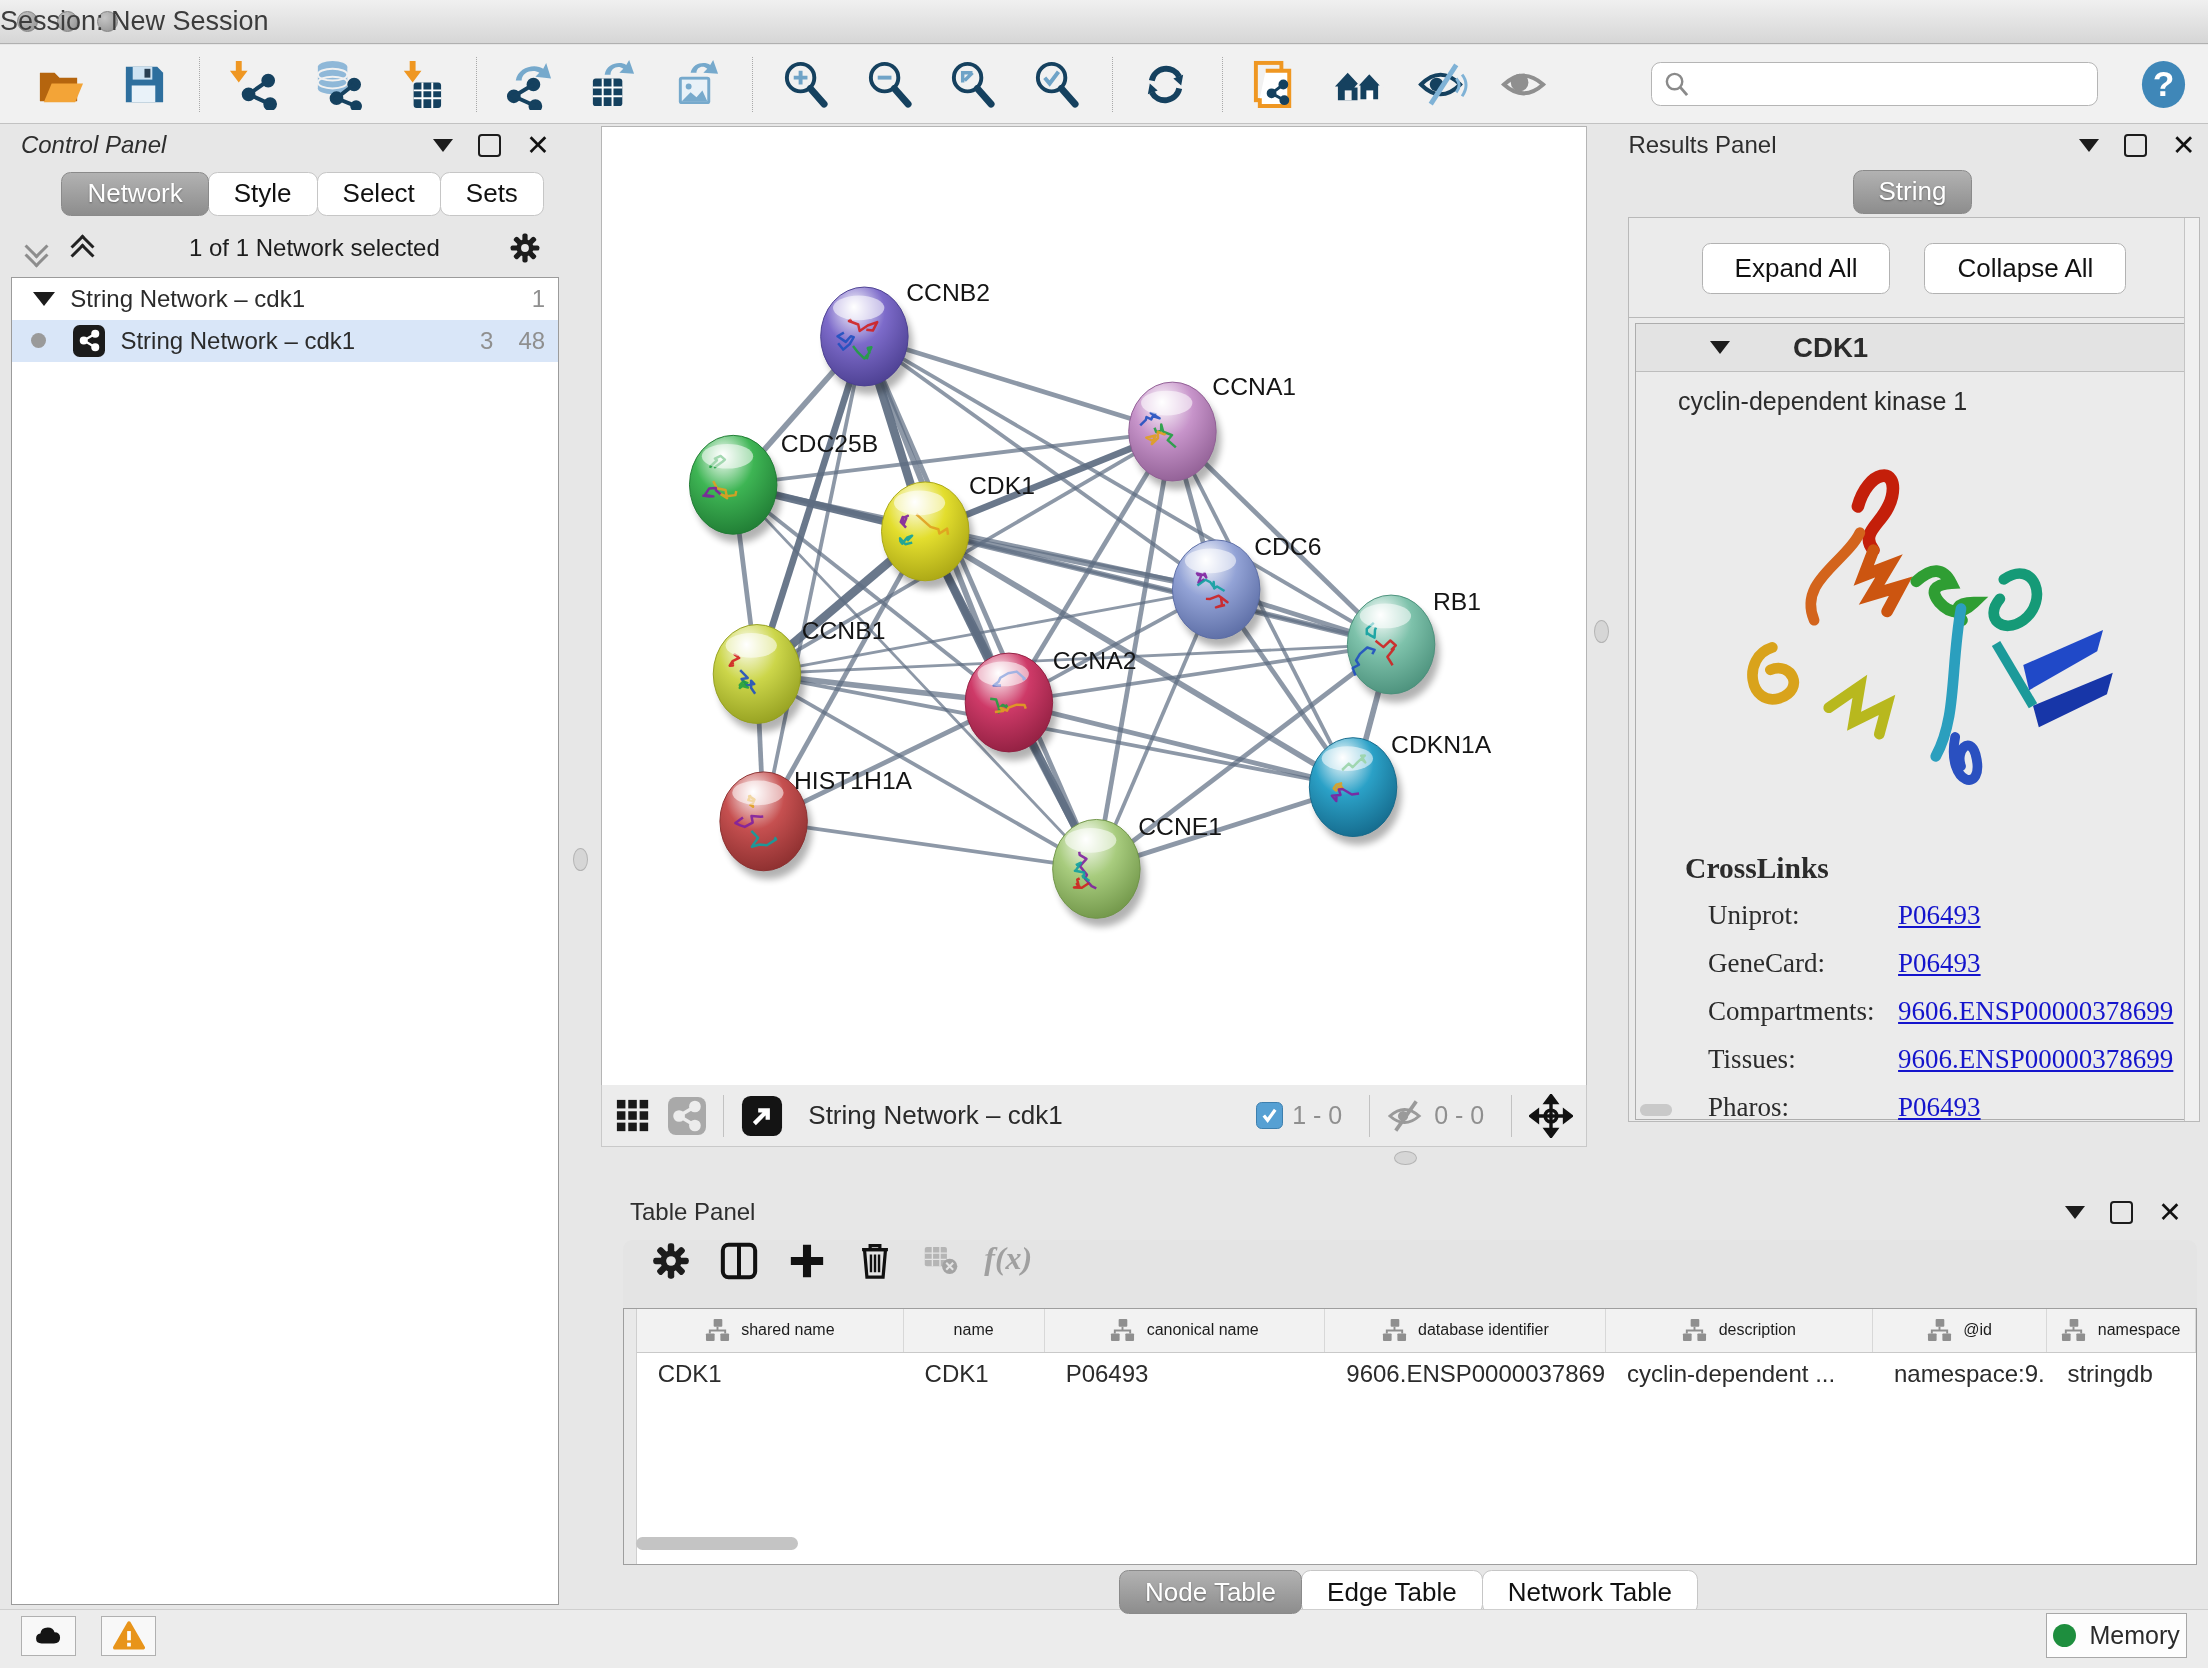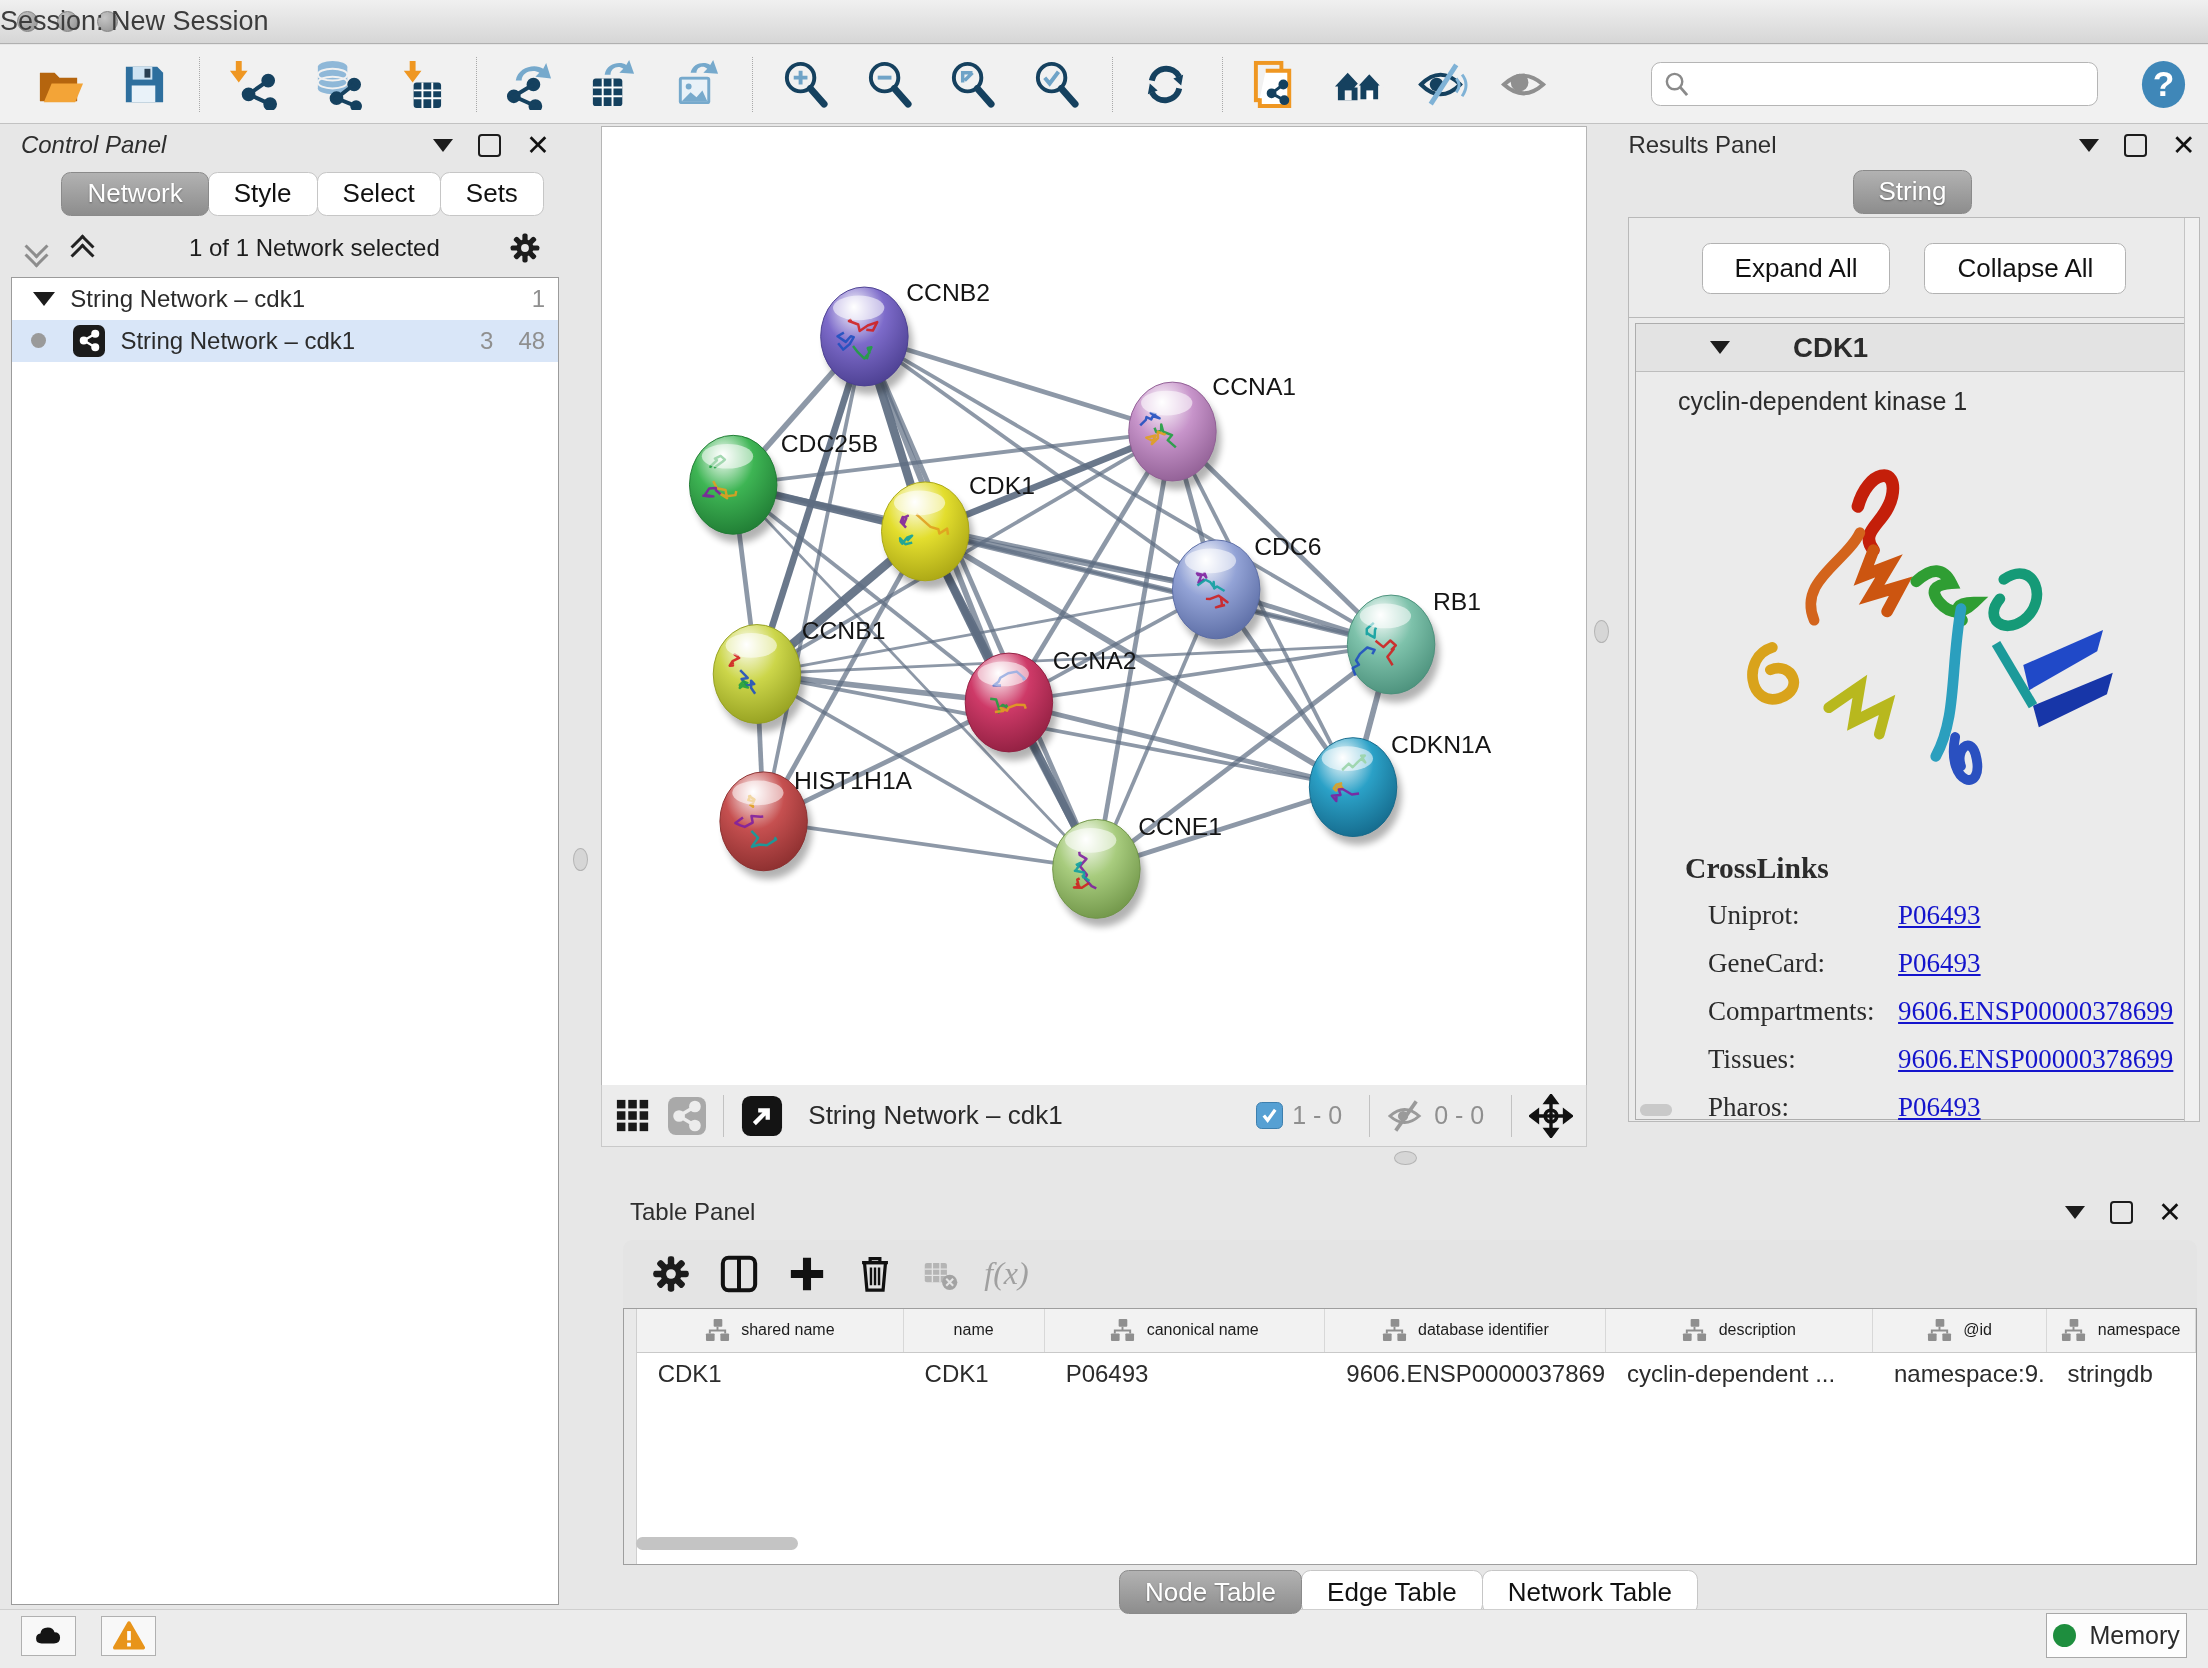--- a/index.html
+++ b/index.html
@@ -111,21 +111,21 @@
   .cl-value { color:#1414cc; text-decoration:underline; }
   #rp-vscroll { position:absolute; right:0; top:0; bottom:0; width:14.3px;
     border-left:1px solid #c4c4c4; background:#f0f0f0; }
   #rp-hnub { position:absolute; left:3.8px; bottom:3.8px; width:32px; height:11.4px;
     background:#c9c9c9; border-radius:5.7px; }
   
   #table-panel { position:absolute; left:609px; top:1168px; width:1600px; height:439px; }
   #tp-header { display:flex; align-items:center; justify-content:space-between; height:40px;
     padding:0 27px 0 21px;margin-top:24px; }
   #tp-toolbar { margin:7.6px 0 0 14.3px; width:1574px; height:68px; background:#e4e4e4;
-    border-radius:9.5px 9.5px 0 0; display:flex; align-items:center; padding:0 27px; gap:26px; }
+    border-radius:9.5px 9.5px 0 0; display:flex; padding:0 27px; gap:26px;font-weight:bold; }
   #tp-toolbar svg { width:42px; height:42px; }
   #fx-label { font-family:"Liberation Serif",serif; font-style:italic; font-size:32px; color:#a0a0a0; }
   #tp-table { margin-left:14.3px; width:1574px; height:257px; background:#fff;
     border:1px solid #9e9e9e; position:relative; overflow:hidden; }
   #tp-gutter { position:absolute; left:0; top:0; bottom:0; width:12.4px; background:#e9e9e9;
     border-right:1px solid #cfcfcf; }
   #thead { display:flex; height:44px; background:#f2f2f2; border-bottom:1px solid #c9c9c9;
     margin-left:12.4px; }
   .th { display:flex; align-items:center; justify-content:center; gap:11.4px; font-size:16px;
     color:#1c1c1c; border-right:1px solid #d8d8d8; overflow:hidden; white-space:nowrap; }

